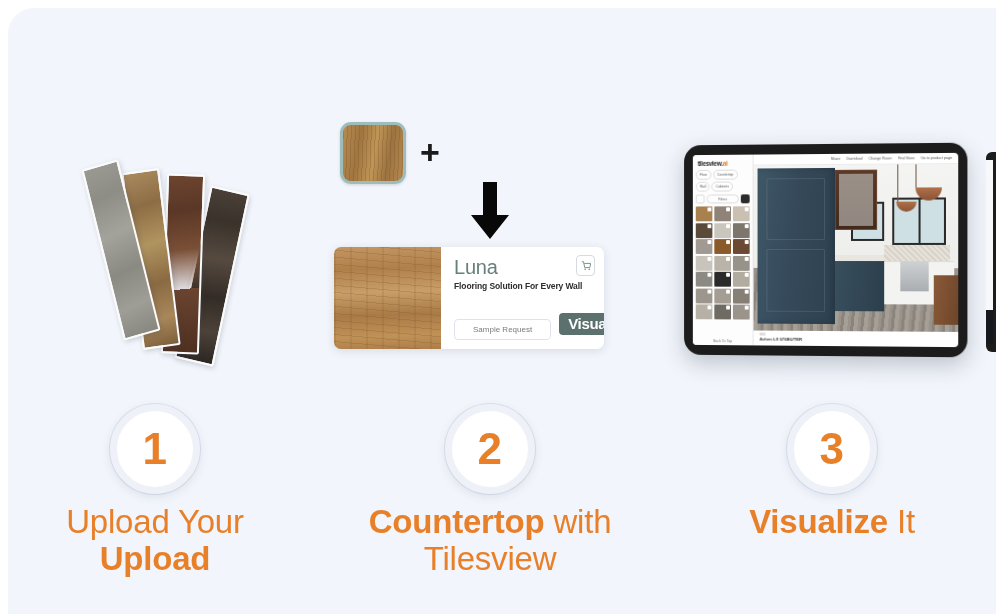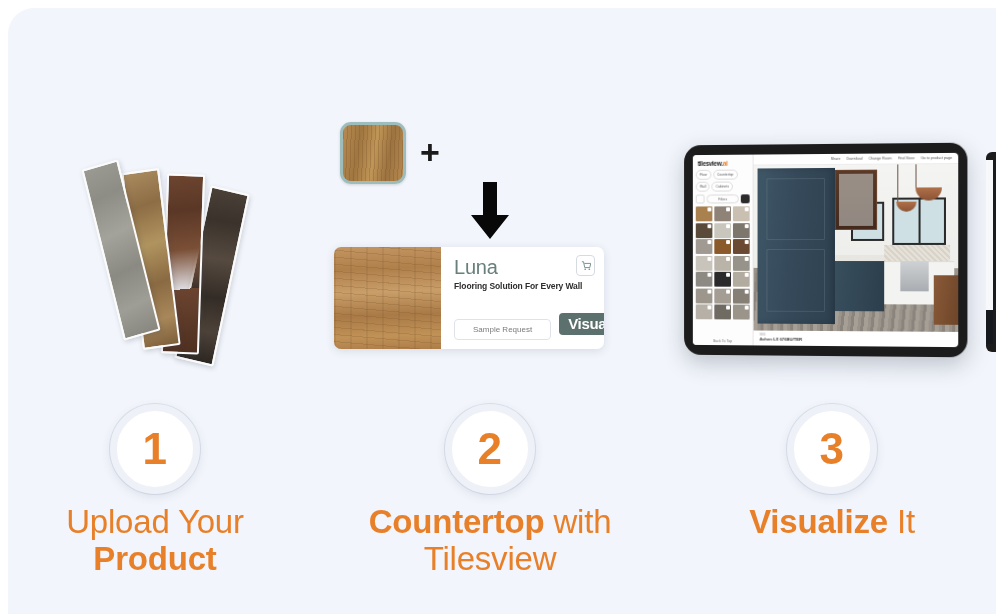--- a/index.html
+++ b/index.html
@@ -252,21 +252,21 @@
     </div>
 
     <div class="circle-wrap">
       <div class="circle">
         <span>1</span>
       </div>
     </div>
 
     <div class="caption">
       <span>Upload Your</span><br>
-      <b>Product</b>
+      <b>Upload</b>
     </div>
   </div>
 
   <div class="step-col" id="col2">
 
     <div id="swatch-row">
       <div class="tile-swatch"></div>
       <div class="plus-sign">+</div>
     </div>
 

